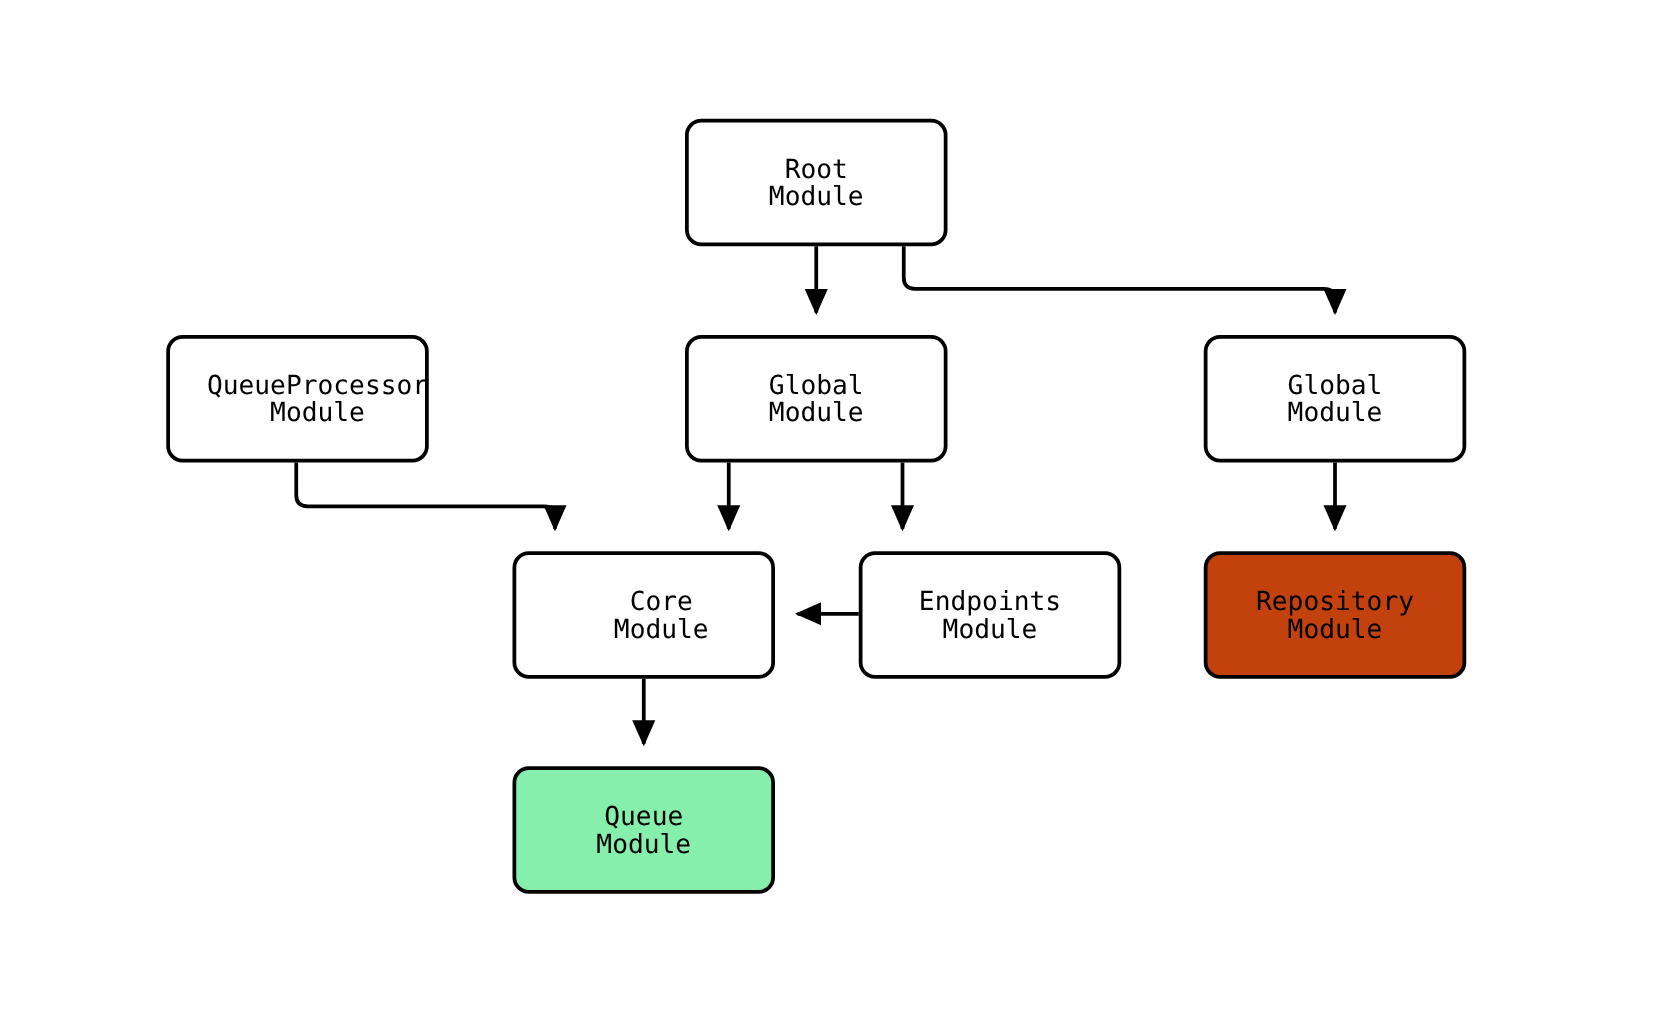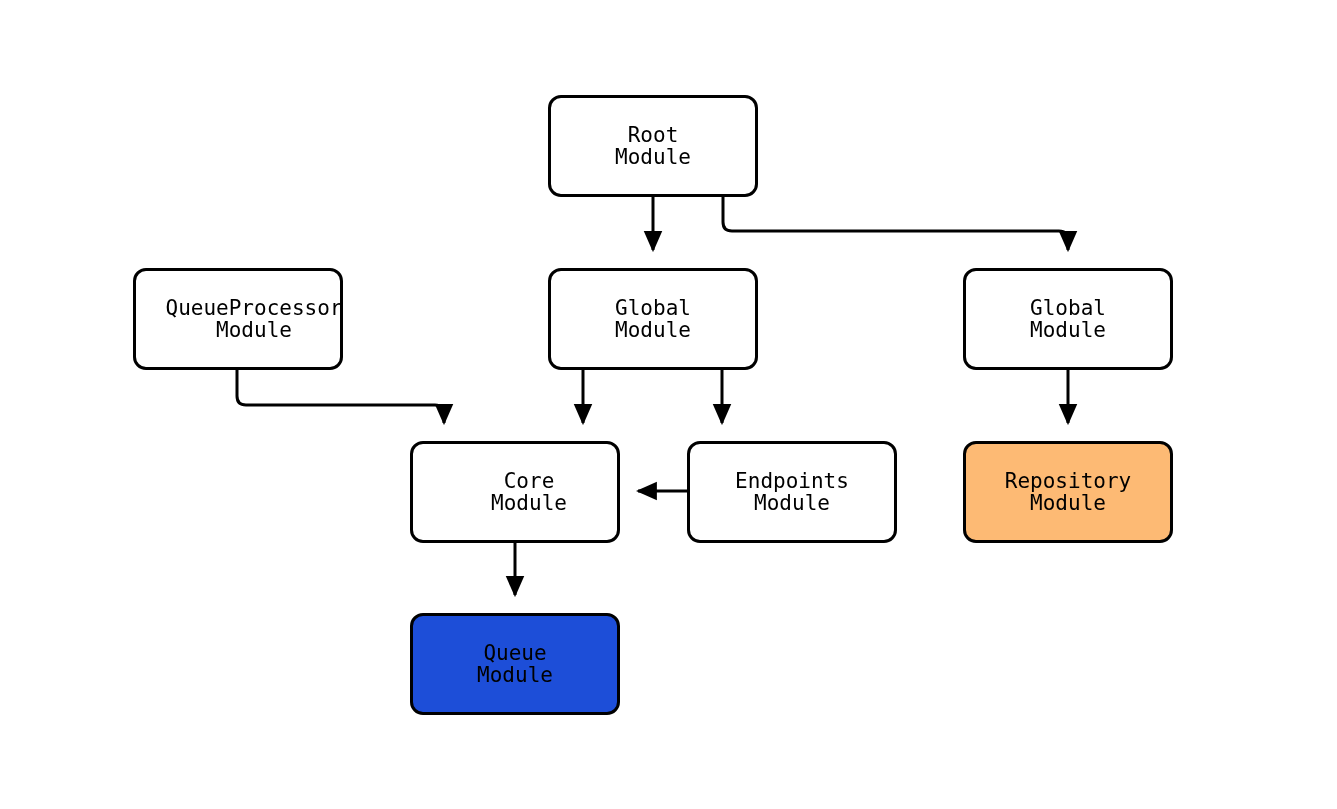--- a/index.html
+++ b/index.html
@@ -92,23 +92,23 @@
         <div class="node-line">Module</div>
       </div>
       <div class="node" style="left: 410px; top: 441px; width: 210px; height: 102px; border-color: rgb(0, 0, 0); background: rgb(255, 255, 255); padding-left: 28px;">
         <div class="node-line">Core</div>
         <div class="node-line">Module</div>
       </div>
       <div class="node" style="left: 687px; top: 441px; width: 210px; height: 102px; border-color: rgb(0, 0, 0); background: rgb(255, 255, 255);">
         <div class="node-line">Endpoints</div>
         <div class="node-line">Module</div>
       </div>
-      <div class="node" style="left: 963px; top: 441px; width: 210px; height: 102px; border-color: rgb(0, 0, 0); background: #fdba74;">
+      <div class="node" style="left: 963px; top: 441px; width: 210px; height: 102px; border-color: rgb(0, 0, 0); background: #c2410c;">
         <div class="node-line">Repository</div>
         <div class="node-line">Module</div>
       </div>
-      <div class="node" style="left: 410px; top: 613px; width: 210px; height: 102px; border-color: rgb(0, 0, 0); background: #1d4ed8;">
+      <div class="node" style="left: 410px; top: 613px; width: 210px; height: 102px; border-color: rgb(0, 0, 0); background: #86efac;">
         <div class="node-line">Queue</div>
         <div class="node-line">Module</div>
       </div>
     </div>
 
 </div>
 
 </body></html>

